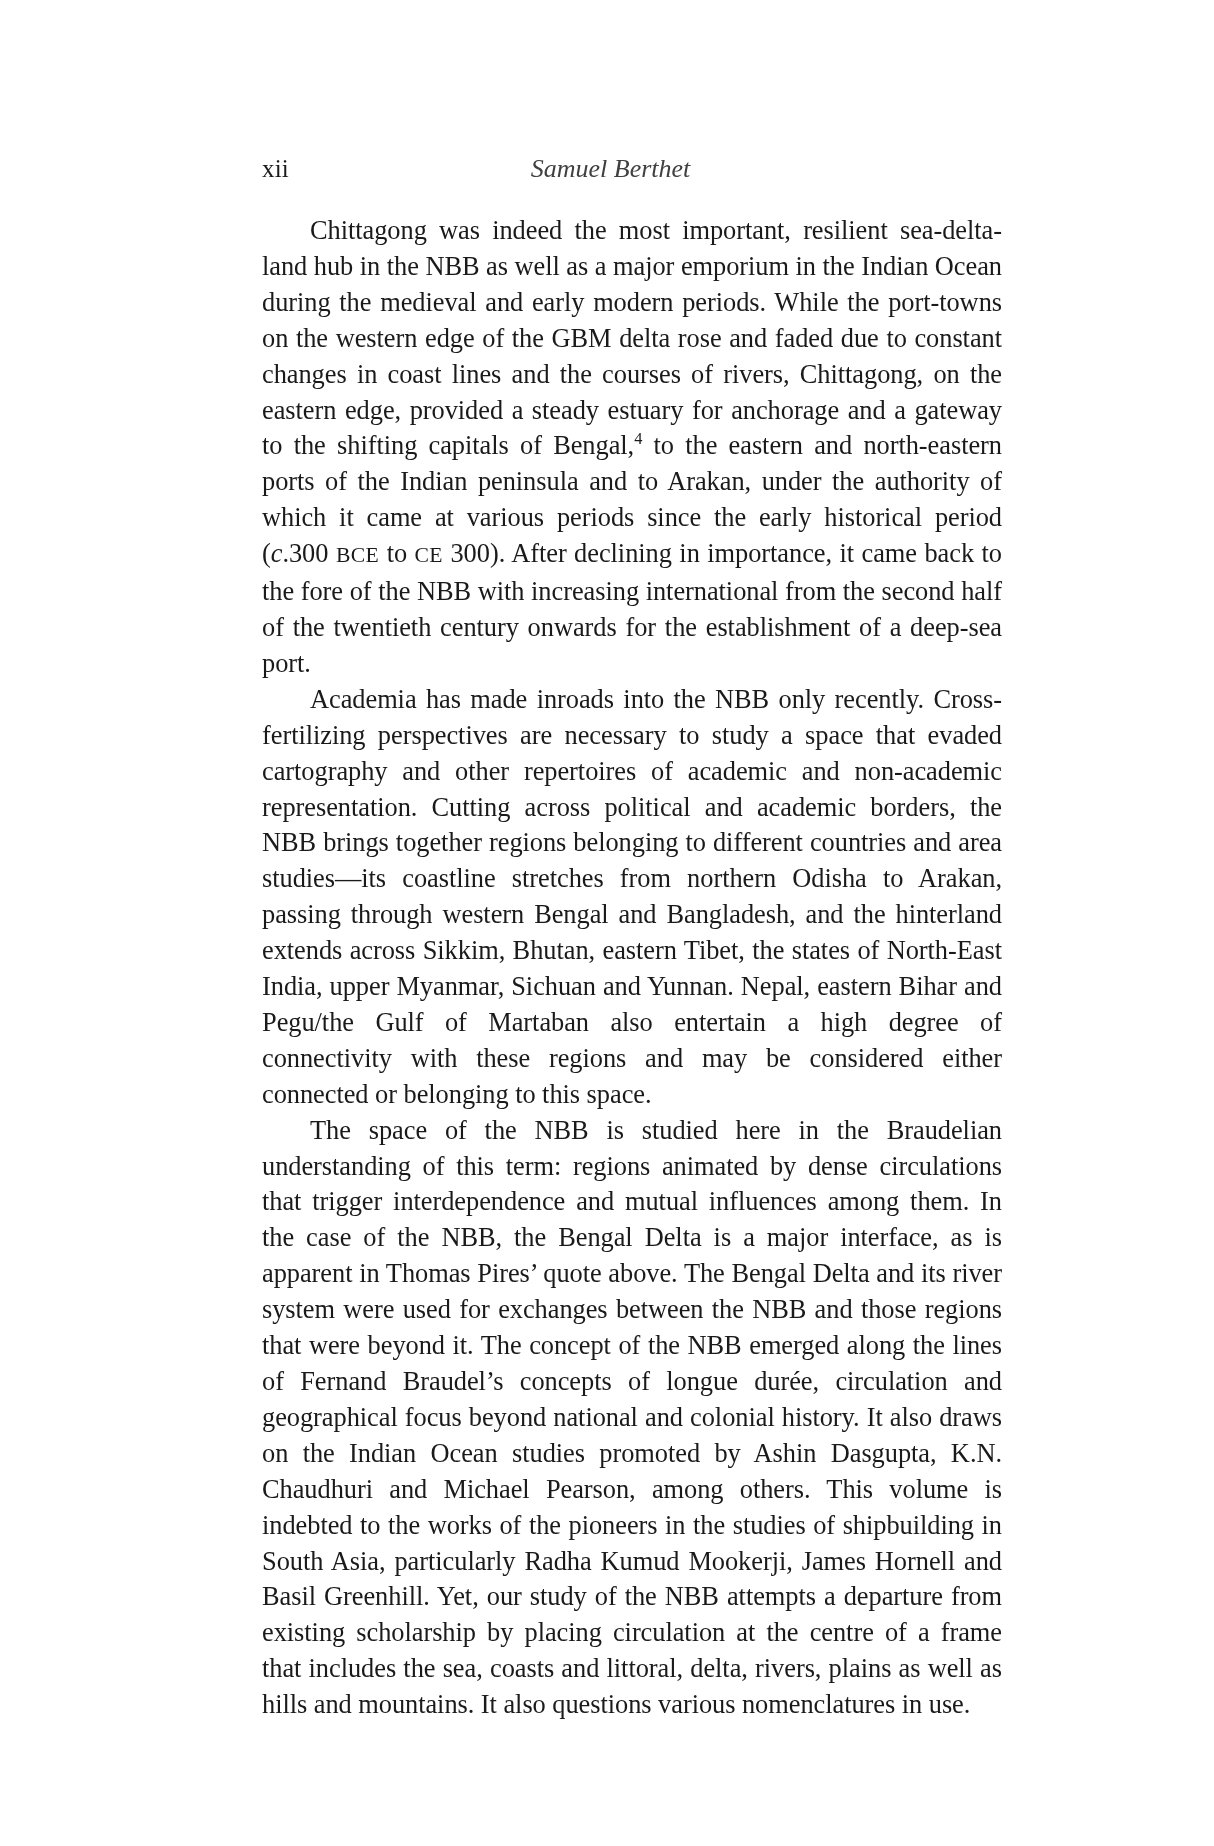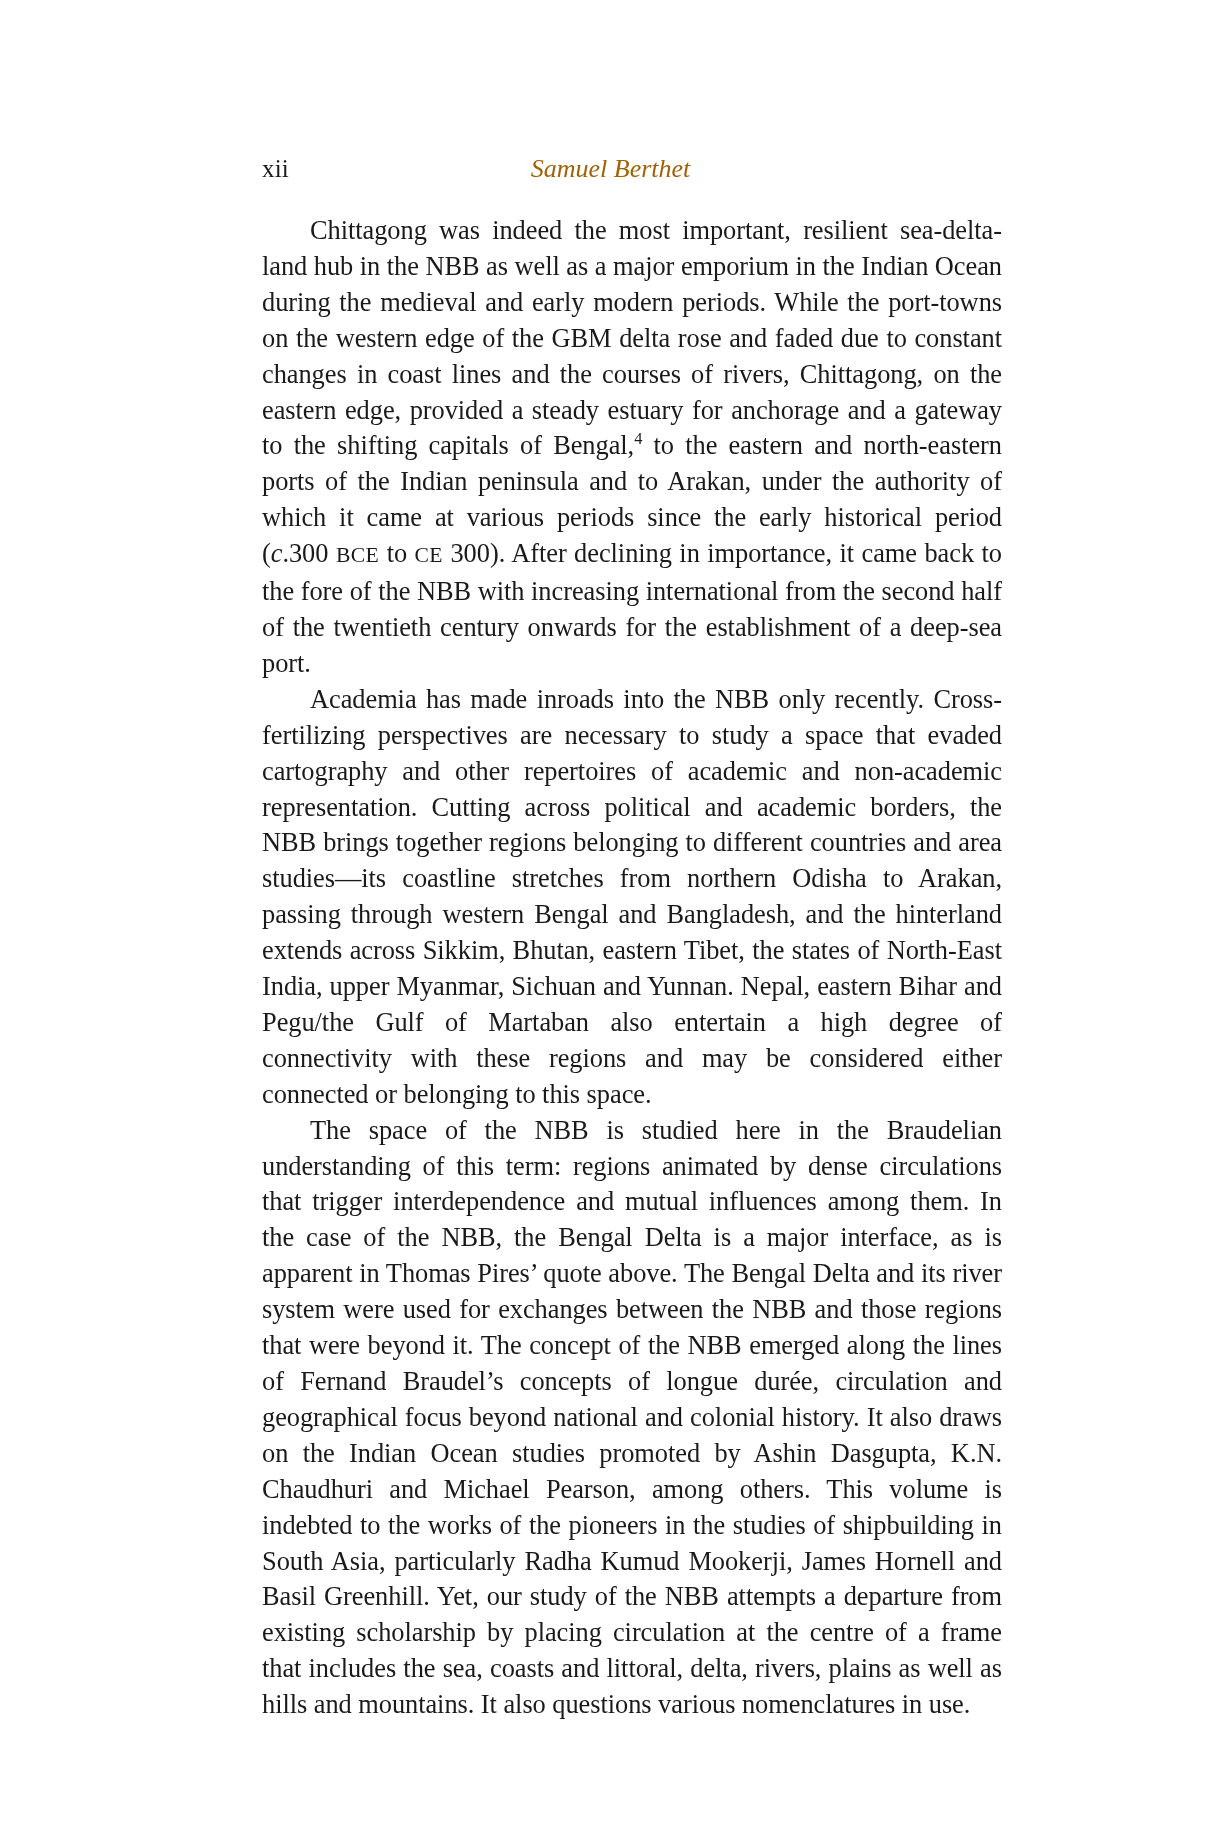--- a/index.html
+++ b/index.html
@@ -36,21 +36,21 @@
     letter-spacing: 0.2px;
     color: #1a1a1a;
     white-space: nowrap;
   }
 
   .running-title {
     flex: 1 1 auto;
     text-align: center;
     font-style: italic;
     font-size: 26px;
-    color: #a16207;
+    color: #404040;
     padding-right: 70px;
     white-space: nowrap;
   }
 
   
   .textblock {
     position: absolute;
     left: 150px;
     top: 205px;
     width: 740px;

